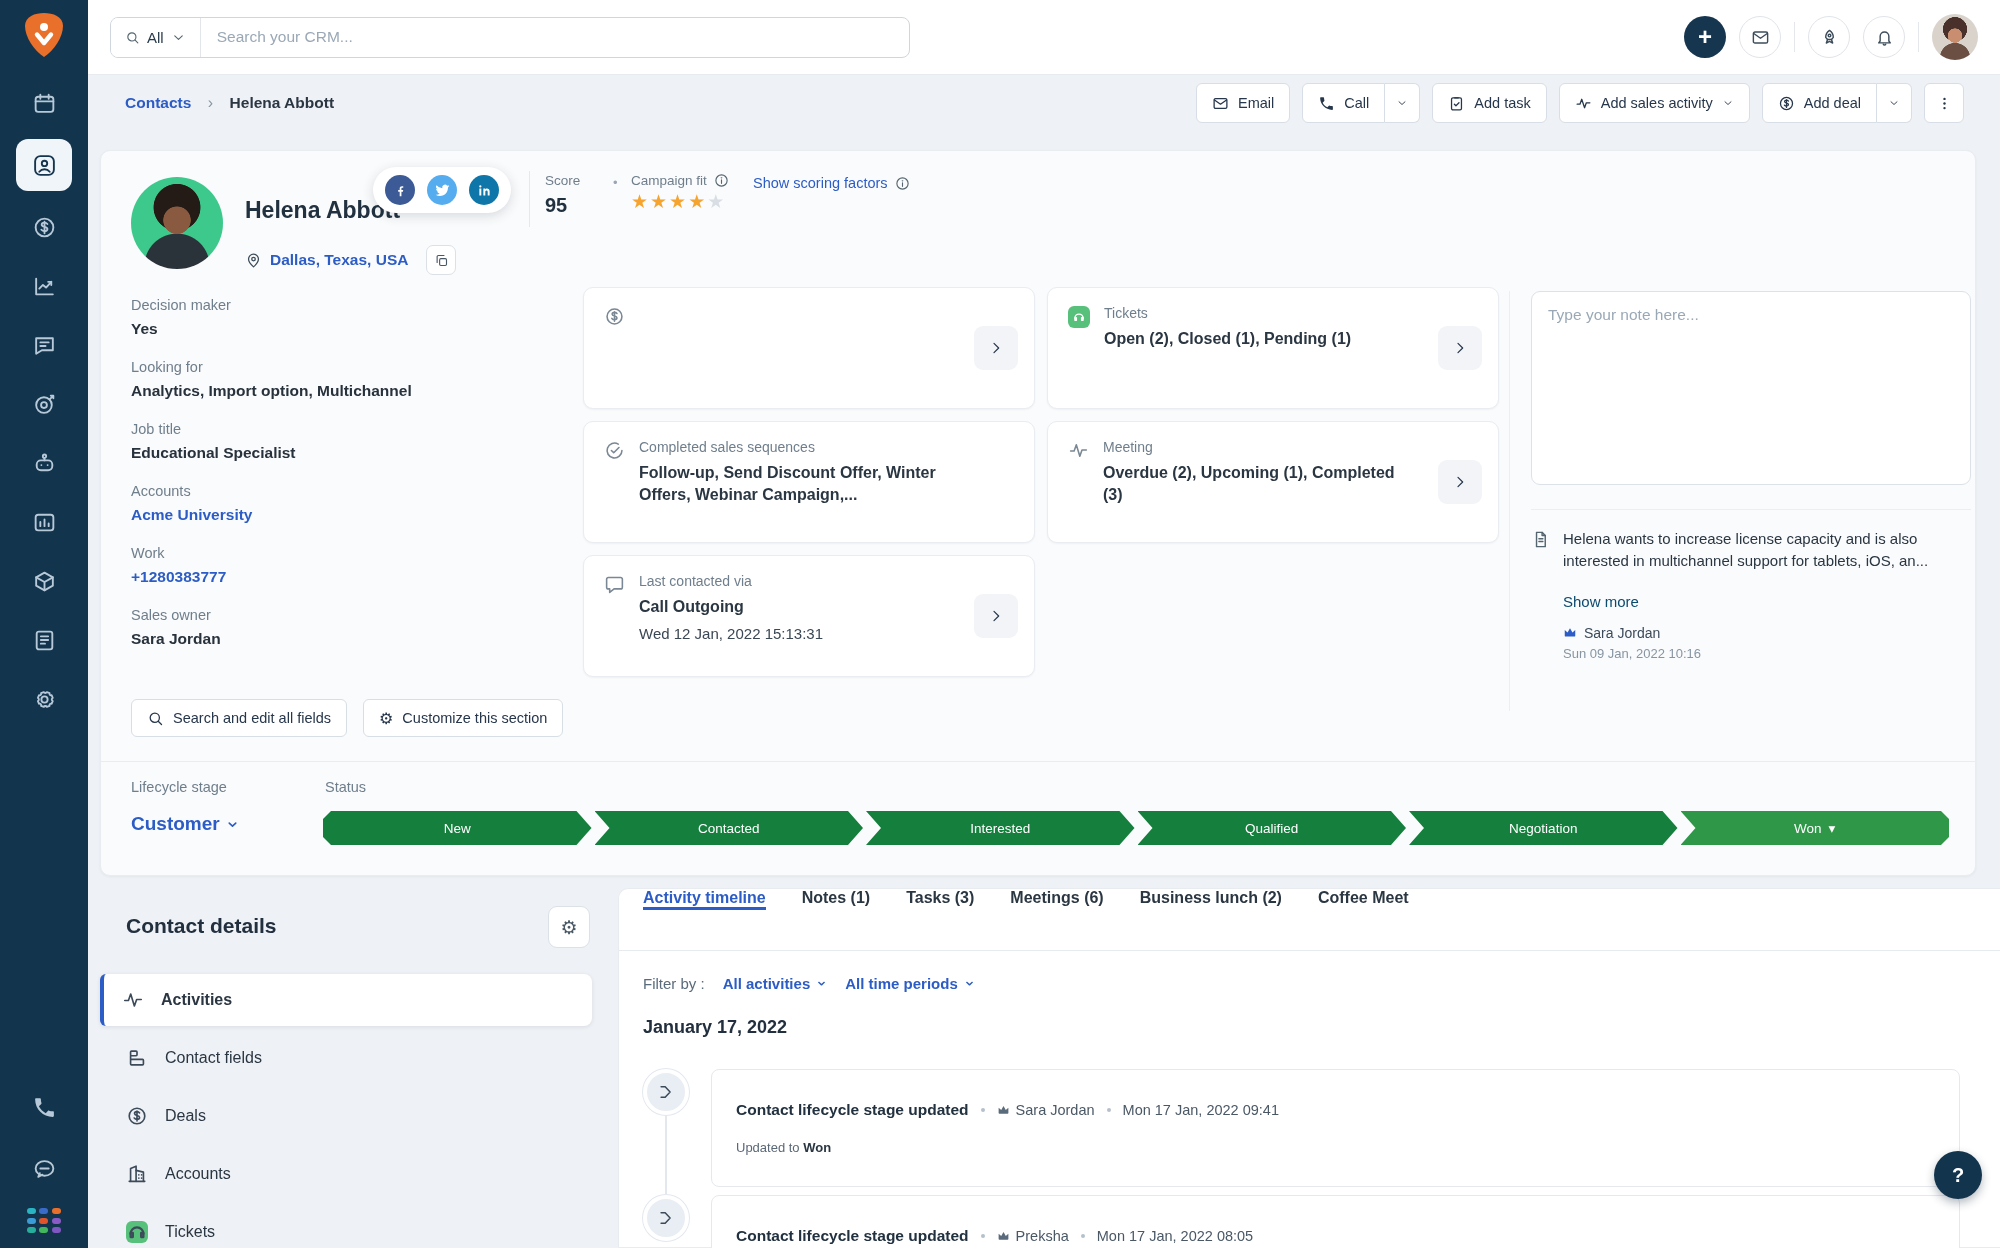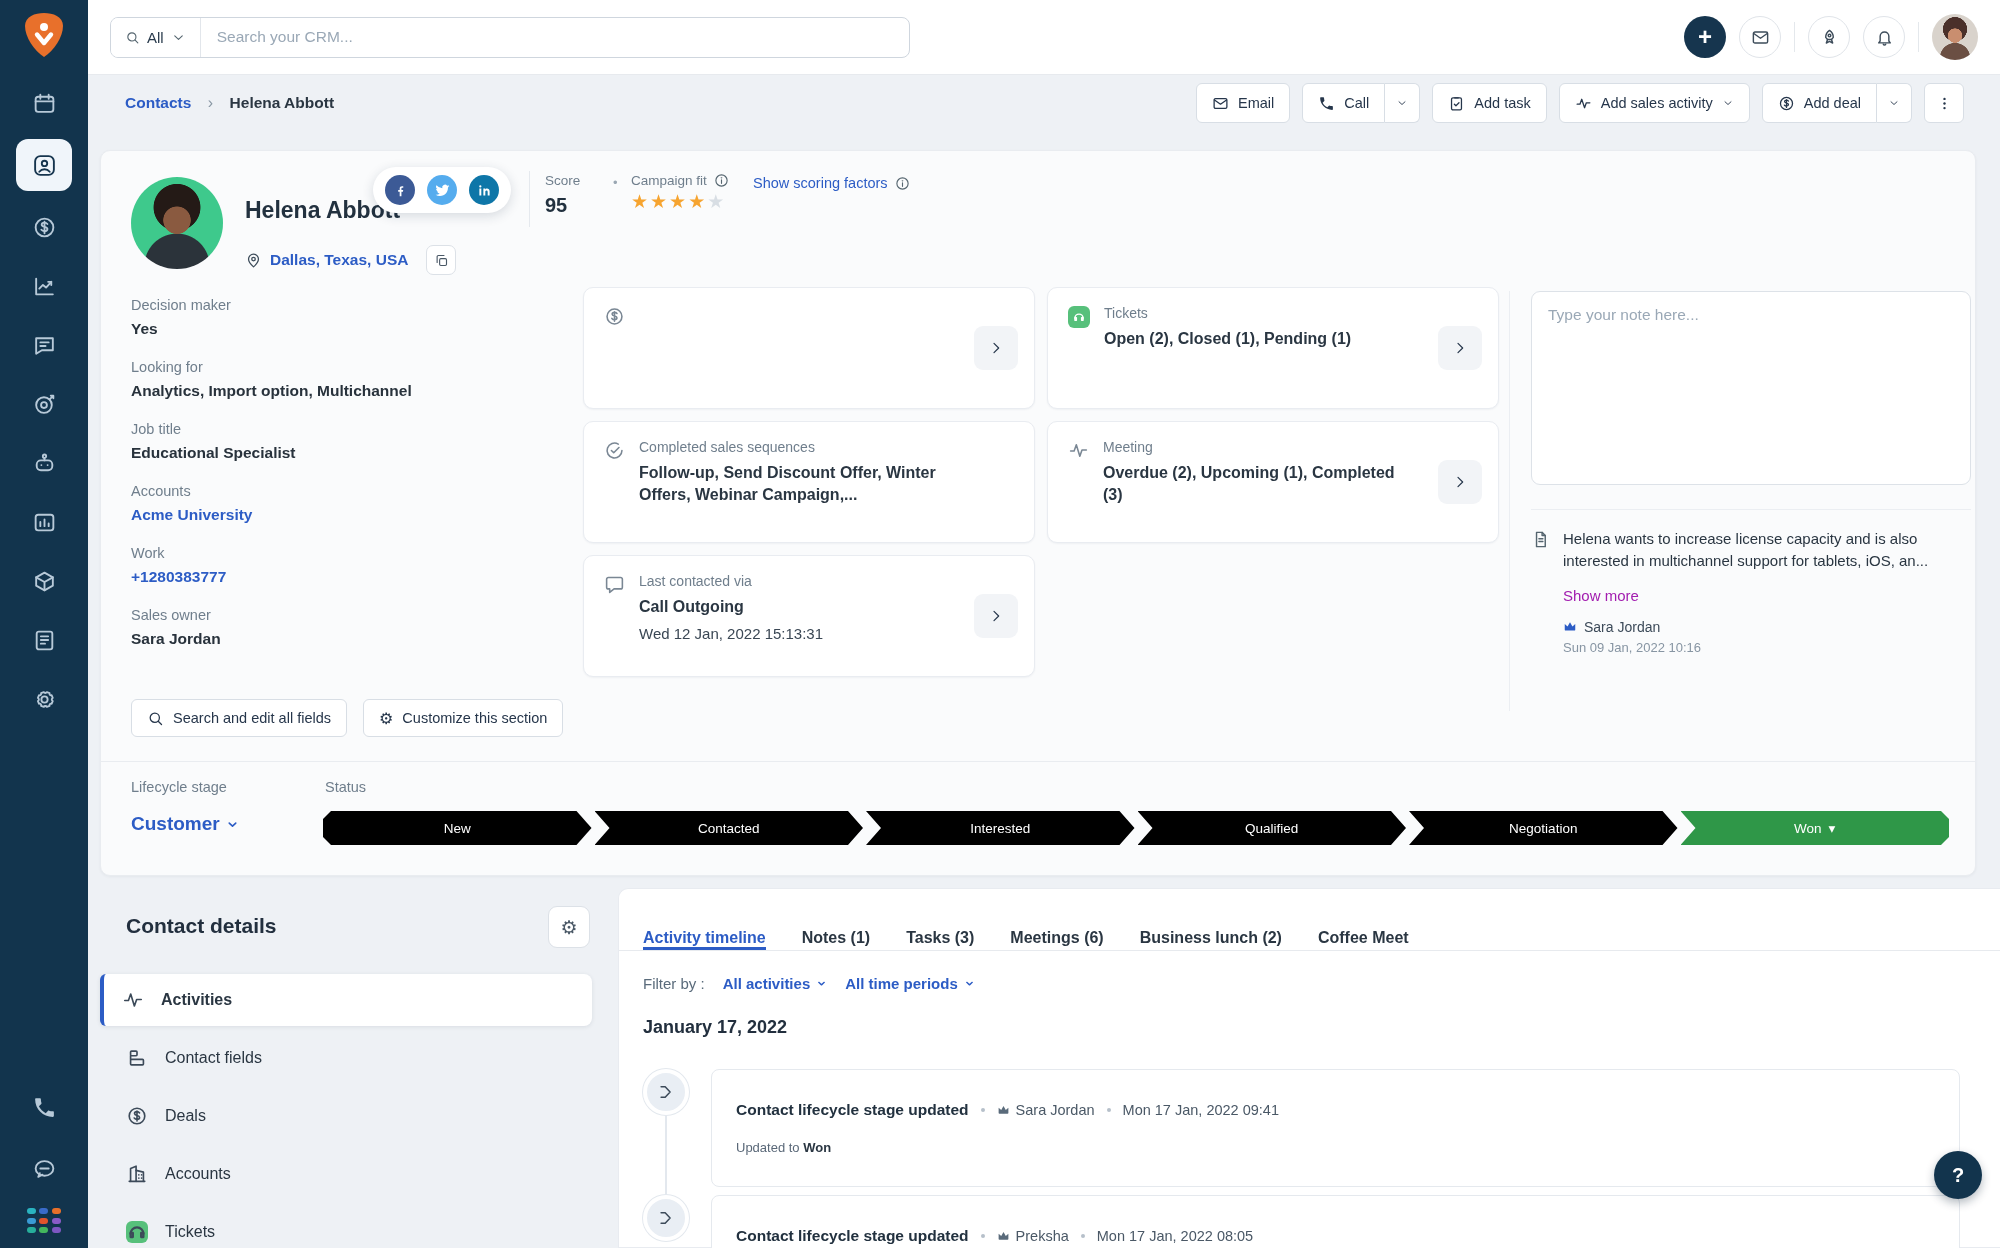--- a/index.html
+++ b/index.html
@@ -94,48 +94,48 @@
   .ticbadge svg{width:14px;height:14px}
 
   .notesdiv{position:absolute;left:1408px;top:140px;width:1px;height:420px;background:#EBEEF2}
   .notes{position:absolute;left:1430px;top:140px;width:440px}
   .notearea{width:440px;height:194px;border:1px solid #DDE2E8;border-radius:9px;background:#fff;resize:none;padding:14px 16px;font-size:15.5px;font-family:"Liberation Sans",sans-serif;color:#2A3642;outline:none}
   .notearea::placeholder{color:#9AA8B6}
   .notesep{width:440px;height:1px;background:#EBEEF2;margin:20px 0 18px}
   .noteitem{display:flex;gap:13px}
   .noteitem .nic{width:19px;height:19px;color:#55656F;flex:none;margin-top:2px}
   .notetext{font-size:15px;color:#2A3642;line-height:1.45}
-  .showmore{color:#a21caf;font-size:15px;margin-top:15px;cursor:pointer}
+  .showmore{color:#0c4a6e;font-size:15px;margin-top:21px;cursor:pointer}
   .noteauth{display:flex;align-items:center;gap:7px;margin-top:15px;font-size:14px;color:#3C4A59}
   .noteauth svg{width:14px;height:14px;color:#2C5CC5}
   .notetime{font-size:13px;color:#8795A3;margin-top:5px}
 
   .secbtns{position:absolute;left:30px;top:548px;display:flex;gap:16px}
   .secbtns .btn{height:38px;font-size:14.5px}
   .cardhr{position:absolute;left:0;top:610px;width:100%;height:1px;background:#E9ECF0}
   .lclab{position:absolute;top:628px;font-size:14.5px;color:#6F7E8C}
   .lcvalue{position:absolute;left:30px;top:662px;font-size:19px;font-weight:bold;color:#2C5CC5;cursor:pointer;display:flex;align-items:center;gap:6px}
   .stageband{position:absolute;left:222px;top:660px;right:26px;height:34px;display:flex}
-  .stg{flex:1;background:#000000;color:#fff;font-size:13.5px;display:flex;align-items:center;justify-content:center;margin-right:3px;cursor:pointer;
+  .stg{flex:1;background:#15803d;color:#fff;font-size:13.5px;display:flex;align-items:center;justify-content:center;margin-right:3px;cursor:pointer;
        clip-path:polygon(0 0,calc(100% - 15px) 0,100% 50%,calc(100% - 15px) 100%,0 100%,15px 50%)}
   .stg.first{clip-path:polygon(0 8px,8px 0,calc(100% - 15px) 0,100% 50%,calc(100% - 15px) 100%,8px 100%,0 calc(100% - 8px))}
   .stg.last{background:#2F9748;margin-right:0;gap:7px;clip-path:polygon(0 0,calc(100% - 8px) 0,100% 8px,100% calc(100% - 8px),calc(100% - 8px) 100%,0 100%,15px 50%)}
 
   
   .cdetails{position:absolute;left:100px;top:888px;width:492px;height:360px}
   .cdtitle{position:absolute;left:26px;top:26px;font-size:21px;font-weight:bold;color:#222F3E}
   .cdgear{position:absolute;right:2px;top:18px;width:42px;height:42px;border:1px solid #DCE1E7;border-radius:9px;background:#fff;display:flex;align-items:center;justify-content:center;color:#4A5866;font-size:19px;cursor:pointer}
   .cdmenu{position:absolute;left:0;top:86px;width:100%;display:flex;flex-direction:column;gap:6px}
   .cditem{height:52px;display:flex;align-items:center;gap:17px;padding-left:22px;font-size:16px;color:#2A3642;cursor:pointer;border-left:4px solid transparent;border-radius:8px}
   .cditem svg{width:22px;height:22px;color:#3C4A59}
   .cditem.active{background:#fff;border-left:4px solid #2C5CC5;border-radius:6px 8px 8px 6px;box-shadow:0 1px 4px rgba(25,45,70,.10);font-weight:bold;padding-left:18px}
 
   
   .rpanel{position:absolute;left:618px;top:888px;width:1382px;height:360px;background:#fff;border:1px solid #E8EBF0;border-right:none;border-radius:10px 0 0 0}
-  .tabs{display:flex;align-items:flex-end;gap:36px;height:62px;border-bottom:1px solid #E7EAEE;padding:0 24px}
+  .tabs{display:flex;align-items:flex-start;gap:36px;height:62px;border-bottom:1px solid #E7EAEE;padding:0 24px}
   .tab{display:flex;align-items:center;font-size:16px;font-weight:bold;color:#2A3642;cursor:pointer;border-bottom:3px solid transparent}
   .tab.active{color:#2C5CC5;border-bottom-color:#2C5CC5}
   .filterrow{position:absolute;left:24px;top:86px;display:flex;align-items:center;gap:18px;font-size:15px}
   .filterrow .flab{color:#5A6B7B}
   .fdrop{color:#2C5CC5;font-weight:bold;display:flex;align-items:center;gap:6px;cursor:pointer}
   .dateh{position:absolute;left:24px;top:128px;font-size:18px;font-weight:bold;color:#222F3E}
   .tline{position:absolute;left:46px;top:208px;width:2px;height:130px;background:#E3E8EE}
   .tentry{position:absolute;left:24px;right:40px;display:flex;gap:22px}
   .tmark{width:46px;height:46px;border-radius:50%;background:#E9EEF4;border:4px solid #fff;box-shadow:0 0 0 1px #E3E8EE;display:flex;align-items:center;justify-content:center;color:#3C4A59;flex:none;z-index:2}
   .tmark svg{width:18px;height:18px}

